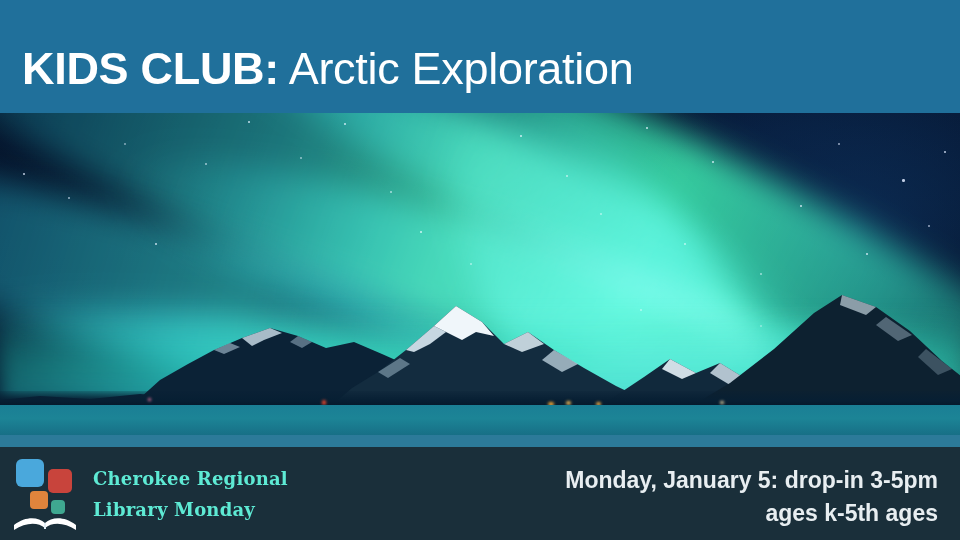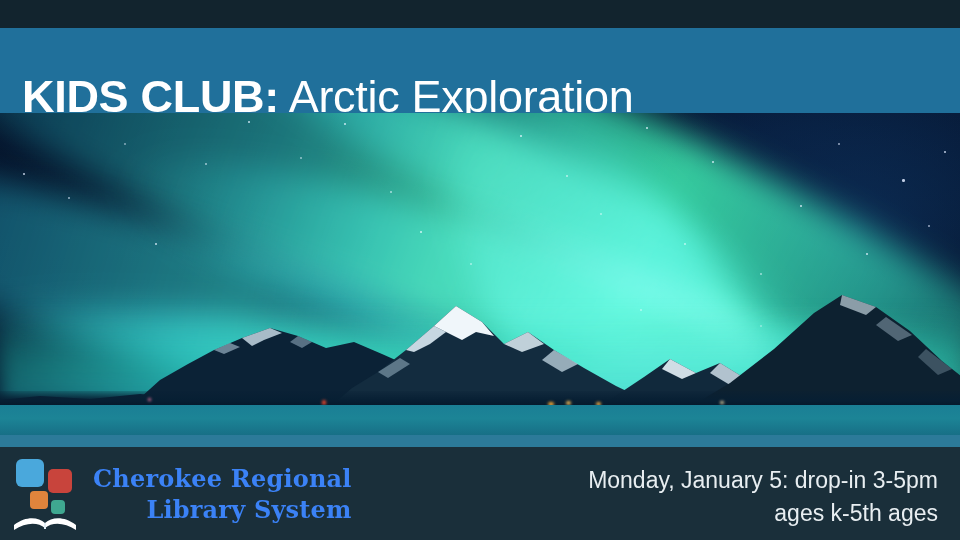--- a/index.html
+++ b/index.html
@@ -15,21 +15,20 @@
     width:960px; height:540px;
     overflow:hidden;
   }
 
   
   #header {
     position:absolute; left:0; top:0;
     width:960px; height:137px;
     background:#20709b;
     overflow:hidden;
-    margin-top:28px;
   }
   #header-title {
     position:absolute;
     left:22px; top:40px;
     font-size:45px;
     line-height:58px;
     color:#ffffff;
     letter-spacing:-0.3px;
     white-space:nowrap;
     font-weight:400;
@@ -166,33 +165,32 @@
     background:#1a2f3a;
   }
   #logo-mark {
     position:absolute; left:10px; top:8px;
     width:72px; height:78px;
   }
   #org-name {
     position:absolute; left:93px; top:16px;
     font-family:"DejaVu Serif", serif;
     font-weight:700;
-    font-size:24px;
+    font-size:18px;
     line-height:31px;
-    color:#3b82f6;
+    color:#5eead4;
     letter-spacing:.2px;
-    text-align:right;
   }
   #event-details {
     position:absolute; right:22px; top:17px;
     text-align:right;
     font-size:23px;
     line-height:33px;
     color:#e8eef1;
-    font-weight:400;
+    font-weight:700;
   }
   #event-details div { white-space:nowrap; }
 </style>
 </head>
 <body>
 
 <div id="flyer">
 
   <div id="header">
     <div id="header-title"><span class="strong">KIDS CLUB:</span><span> Arctic Exploration</span></div>
@@ -295,21 +293,21 @@
       <rect x="6" y="4" width="28" height="28" rx="6" fill="#4aa8dc"></rect>
       <rect x="38" y="14" width="24" height="24" rx="5" fill="#c8443c"></rect>
       <rect x="20" y="36" width="18" height="18" rx="4" fill="#e0843c"></rect>
       <rect x="41" y="45" width="14" height="14" rx="4" fill="#3fa890"></rect>
       <path d="M4,70 C16,61 28,62 35,68 C42,62 54,61 66,70 L66,75 C54,67 42,67 35,73 C28,67 16,67 4,75 Z" fill="#ffffff"></path>
       <path d="M34,68 L36,68 L36,74 L34,74 Z" fill="#e2eef5"></path>
     </svg>
 
     <div id="org-name">
       <div>Cherokee Regional</div>
-      <div>Library System</div>
+      <div>Library Monday</div>
     </div>
 
     <div id="event-details">
       <div>Monday, January 5: drop-in 3-5pm</div>
       <div>ages k-5th ages</div>
     </div>
   </div>
 
 </div>
 

